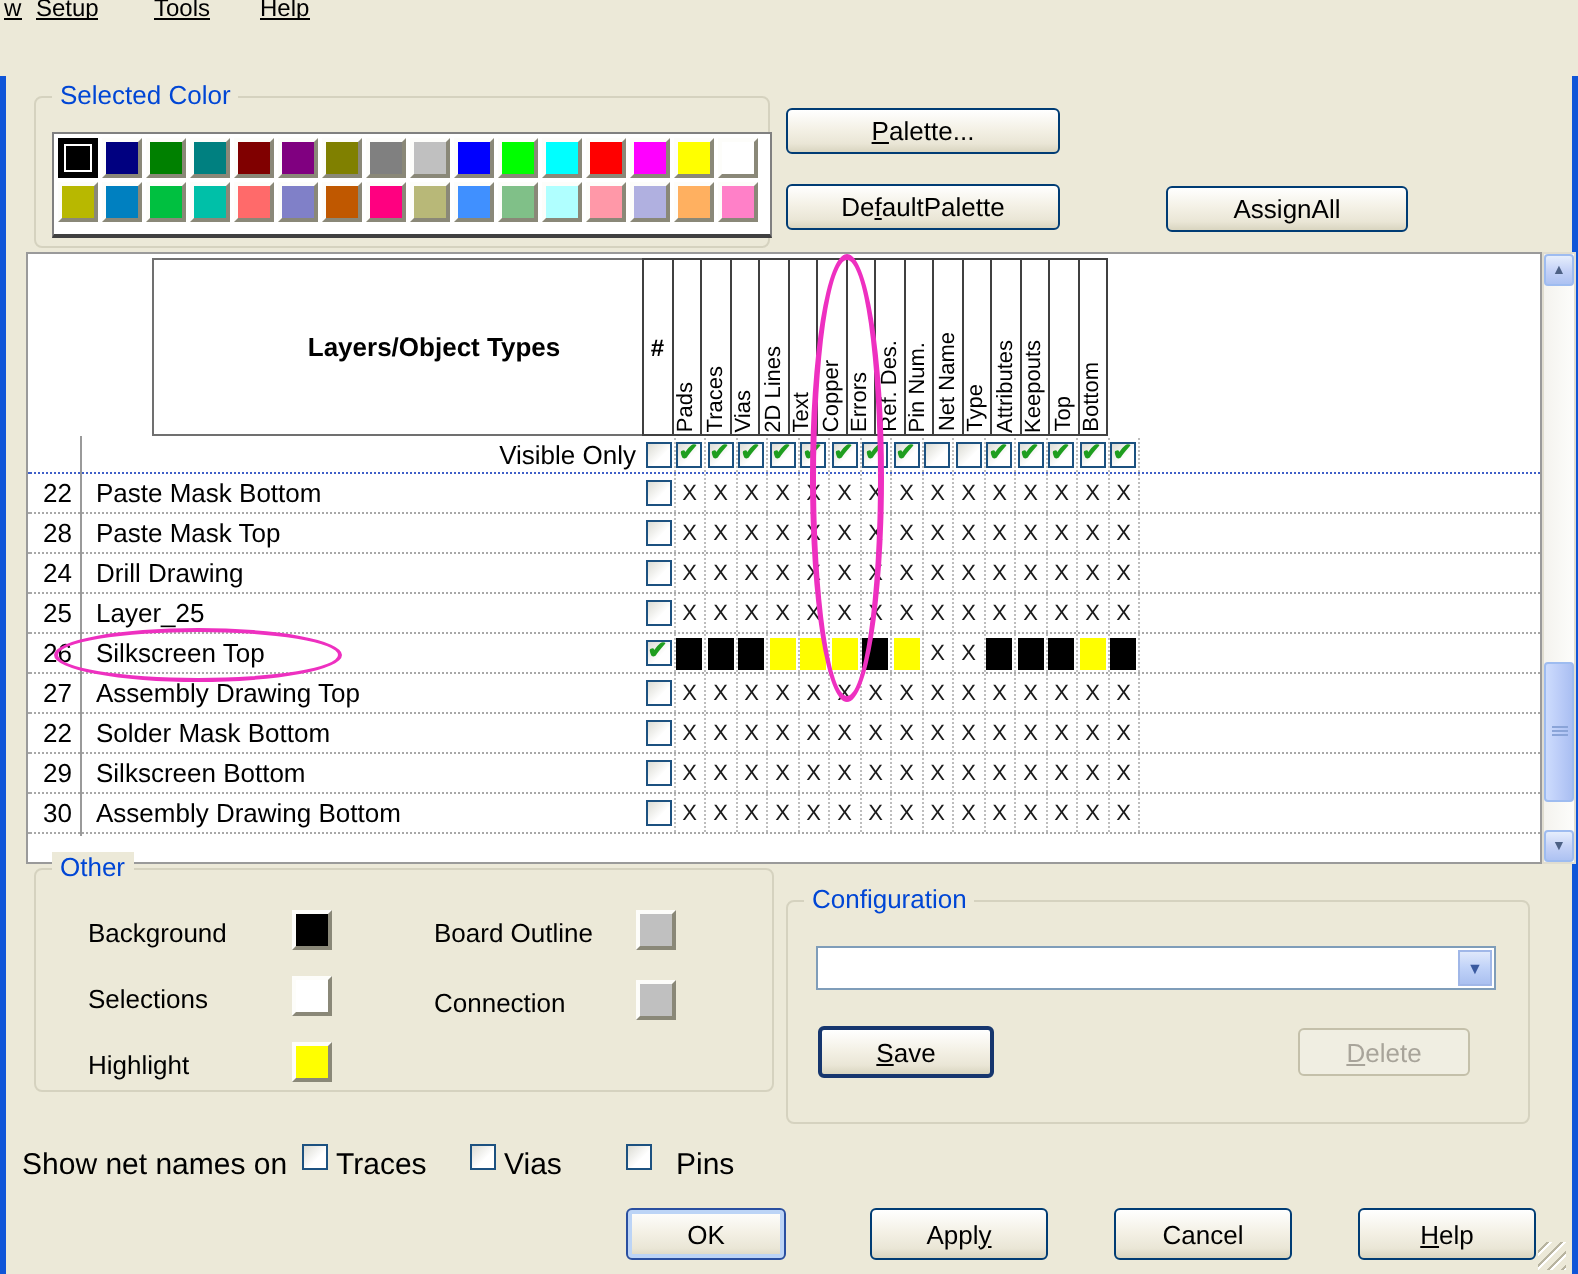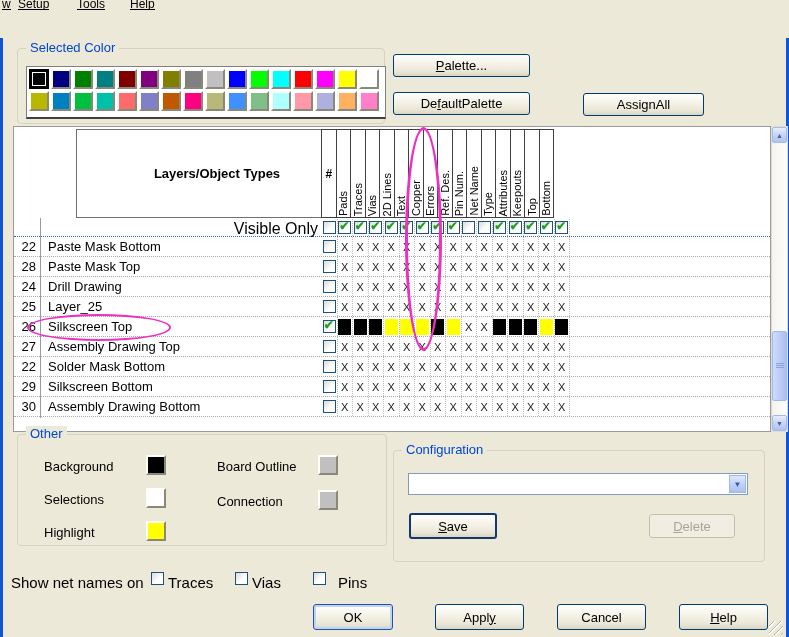--- a/index.html
+++ b/index.html
@@ -49,21 +49,21 @@
   #cornercell{position:absolute;left:26px;top:2px;width:282px;height:89px;border:1px solid #707070;
     box-sizing:border-box;display:flex;align-items:center;justify-content:center;font-weight:bold;font-size:13px;margin-left:36px;}
   #vline{position:absolute;left:26px;top:91px;width:0;height:200px;border-left:1px solid #9a9a9a;}
   #hcols{position:absolute;left:308px;top:2px;height:89px;display:flex;}
   .hcol{width:15.5px;box-sizing:border-box;border:1px solid #404040;margin-left:-1px;background:#fff;
     display:flex;align-items:flex-end;justify-content:center;overflow:hidden;}
   .hcol span{writing-mode:vertical-rl;transform:rotate(180deg);font-size:11px;white-space:nowrap;padding:1px 0;color:#000;}
   .hcol.hash{align-items:center;}
   .hcol.hash span{writing-mode:horizontal-tb;transform:none;font-weight:bold;font-size:12px;}
   #vonlyrow{position:absolute;left:0;top:92px;width:756px;height:18px;border-bottom:1px dotted #4060c8;box-sizing:border-box;}
-  #vonlylabel{position:absolute;right:452px;top:1px;font-size:16px;}
+  #vonlylabel{position:absolute;right:452px;top:1px;font-size:13px;}
   .cstrip{position:absolute;left:308px;top:0;height:100%;display:flex;}
   .cslot{width:15.5px;box-sizing:border-box;border-right:1px dotted #bdbdbd;
     display:flex;align-items:center;justify-content:center;font-size:11px;color:#1a1a1a;}
   .cb{width:13px;height:13px;background:linear-gradient(135deg,#dcdcd4,#ffffff 60%);border:1px solid #1c5180;
     box-sizing:border-box;position:relative;}
   .cb.checked:after{content:"✔";position:absolute;left:0px;top:-3px;color:#1f9e1f;font-size:12px;font-weight:bold;}
   .trow{position:absolute;left:0;width:756px;height:20px;border-bottom:1px dotted #a8a8a8;box-sizing:border-box;}
   .rnum{position:absolute;left:0;top:2px;width:22px;text-align:right;font-size:13px;}
   .rname{position:absolute;left:34px;top:2px;font-size:13px;white-space:nowrap;}
   .cbox{width:13px;height:16px;}

